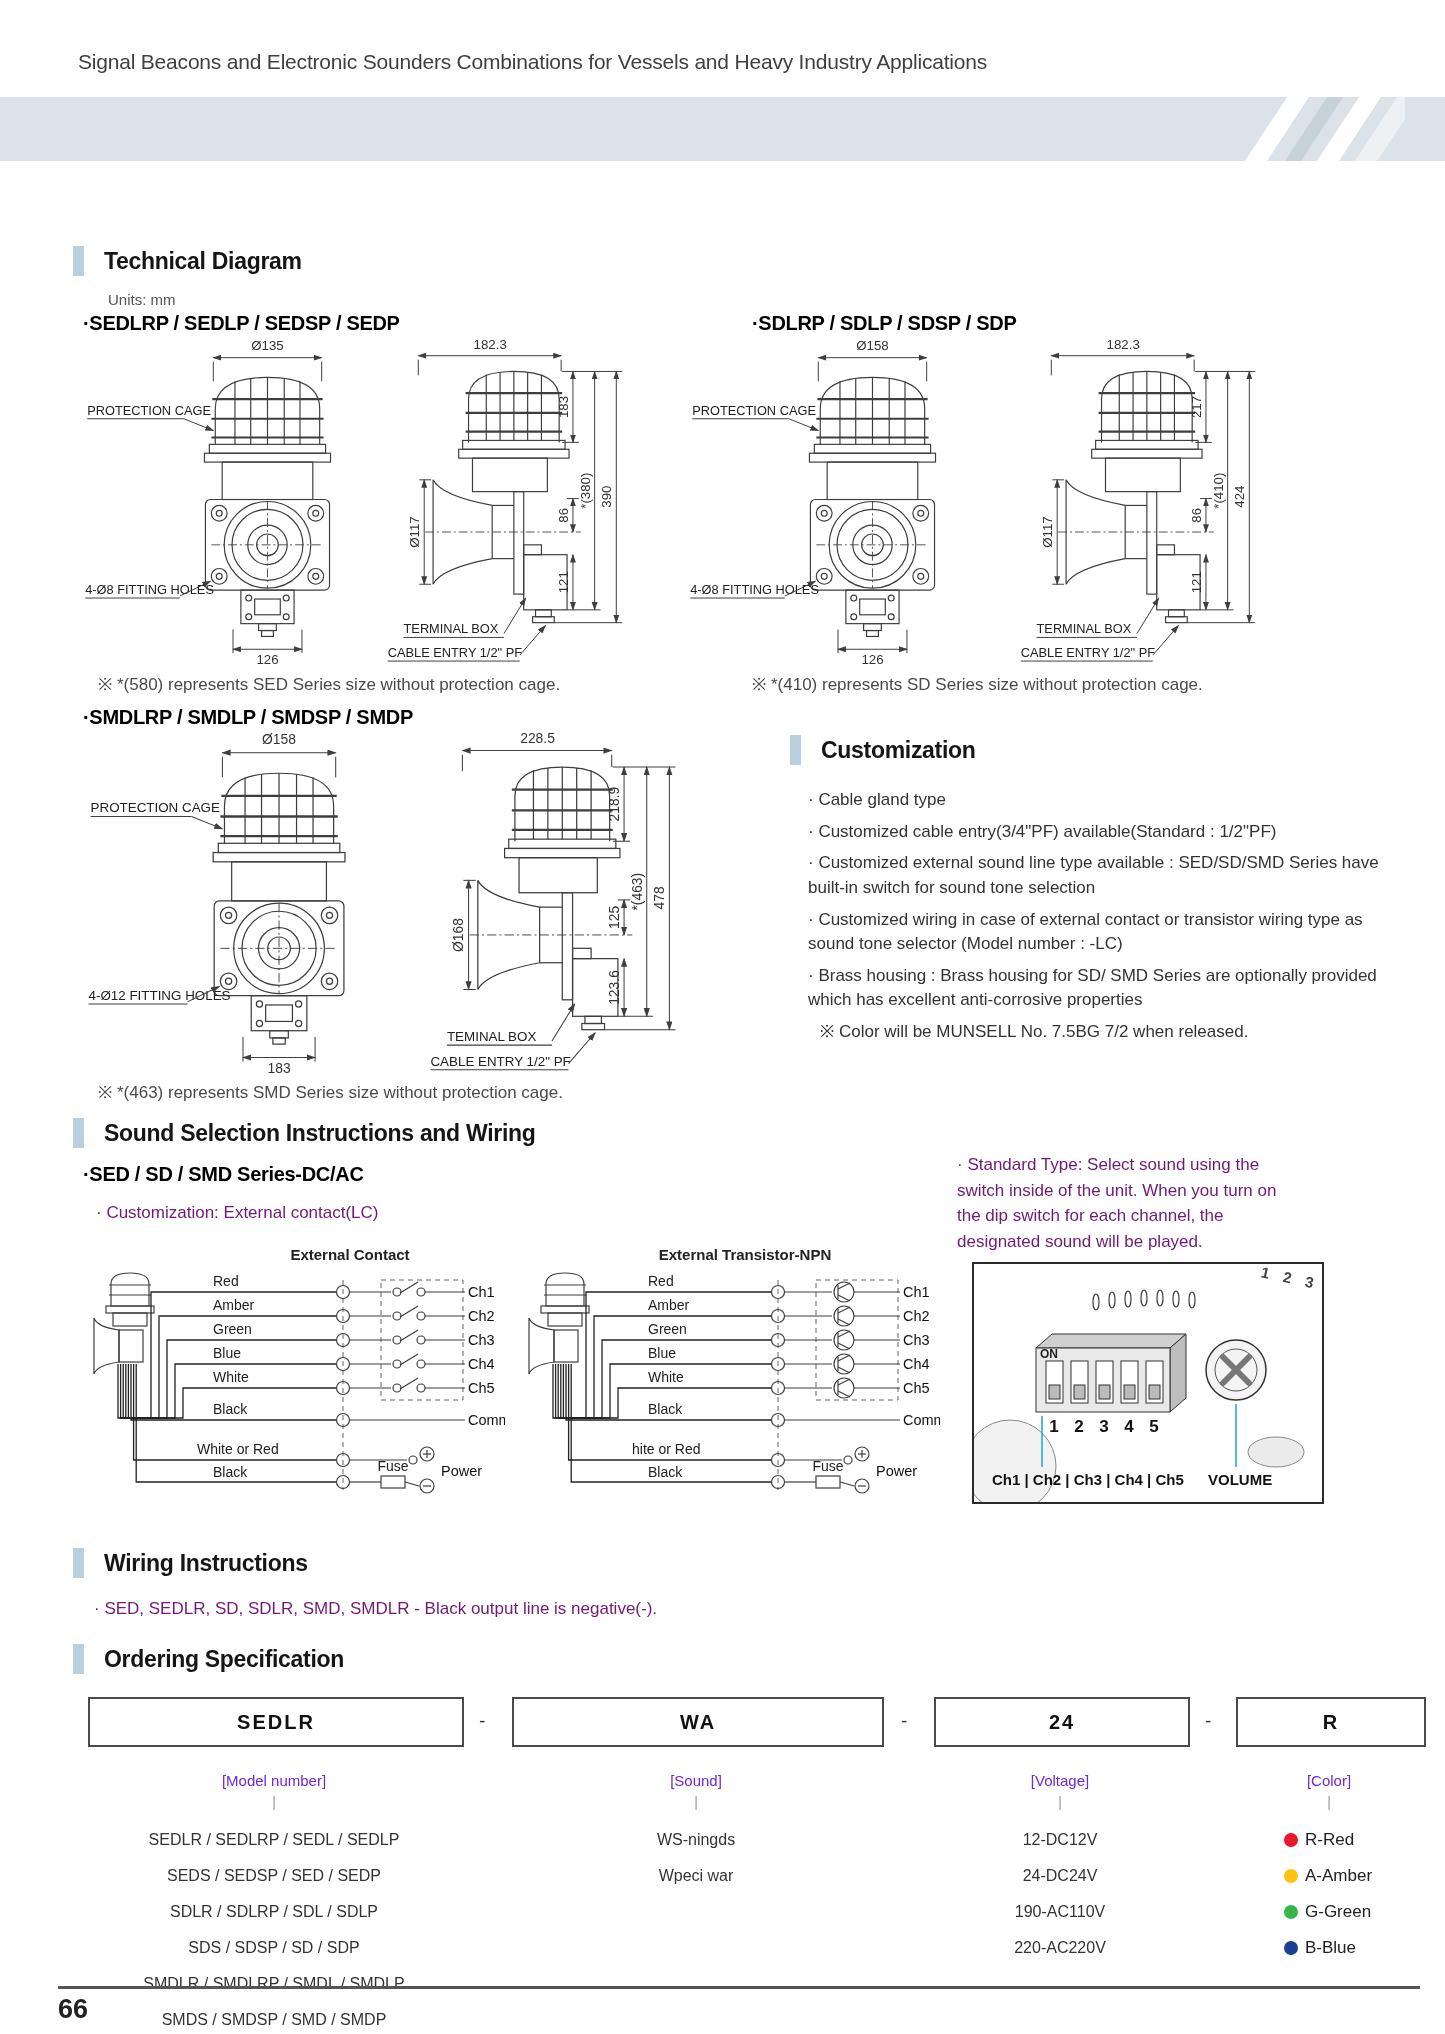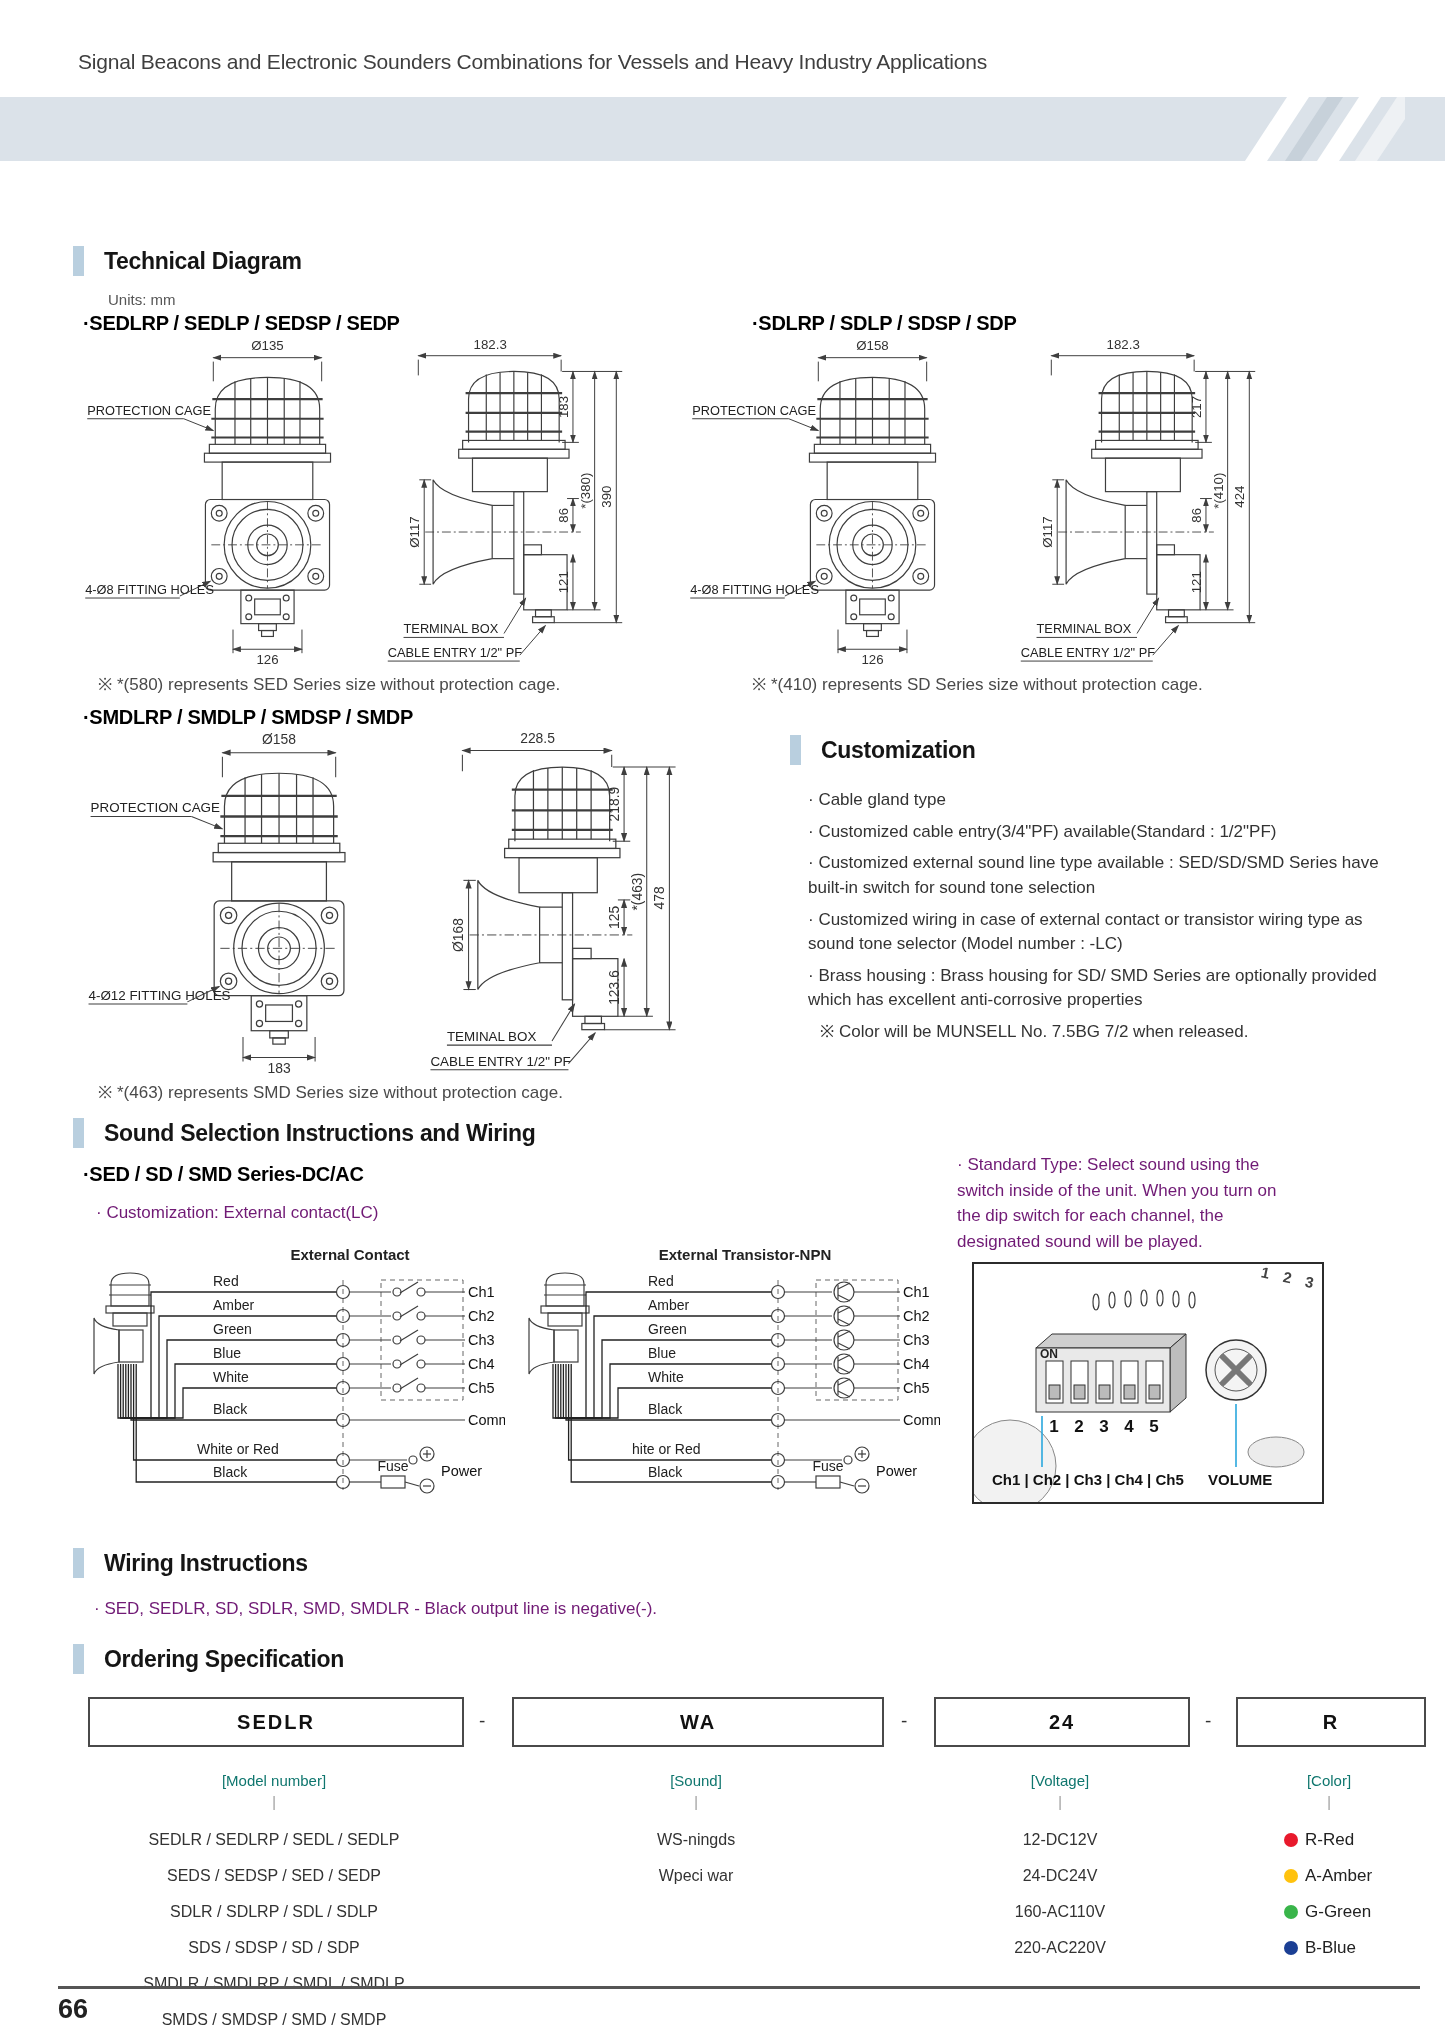--- a/index.html
+++ b/index.html
@@ -16,21 +16,21 @@
   .sub-title{font-size:20px;font-weight:bold;color:#000000;letter-spacing:-0.3px}
   .note{font-size:17px;color:#4a4a4a}
   .cust-items{width:590px;font-size:17px;color:#333;line-height:1.45}
   .cust-items div{margin-bottom:7px}
   .cust-items div:last-child{padding-left:12px}
   .body-text{font-size:17px;color:#701a75;line-height:1.5}
   .diagram-title{font-size:15px;color:#222;text-align:center;font-weight:bold}
   .code-box{border:2px solid #4a4a4a;height:46px;line-height:46px;text-align:center;
             font-size:20px;font-weight:bold;letter-spacing:2px;color:#111}
   .code-sep{font-size:19px;color:#333}
-  .cat{font-size:15px;color:#0f766e;text-align:center}
+  .cat{font-size:15px;color:#6d28d9;text-align:center}
   .tick{font-size:14px;color:#999;text-align:center}
   .spec-list{font-size:16px;color:#333;text-align:center;line-height:36px;white-space:nowrap}
   .color-row{height:36px;display:flex;align-items:center;font-size:17px;color:#222}
   .color-dot{display:inline-block;width:14px;height:14px;border-radius:50%;margin-right:7px}
   .bottom-rule{background:#555;height:3px}
   .page-num{font-size:27px;font-weight:bold;color:#222}
   .dip-box{border:2px solid #2b2b2b;background:#fff;overflow:hidden}
   svg text{font-family:"Liberation Sans",sans-serif}
   .ln{fill:none;stroke:#3e3e3e;stroke-width:1.2}
   .thk{fill:none;stroke:#3e3e3e;stroke-width:2.2}
@@ -669,21 +669,21 @@
     <div>SMDLR / SMDLRP / SMDL / SMDLP</div>
     <div>SMDS / SMDSP / SMD / SMDP</div>
   </div>
   <div class="abs spec-list" style="left:512px;top:1822px;width:368px">
     <div>WS-ningds</div>
     <div>Wpeci war</div>
   </div>
   <div class="abs spec-list" style="left:934px;top:1822px;width:252px">
     <div>12-DC12V</div>
     <div>24-DC24V</div>
-    <div>160-AC110V</div>
+    <div>190-AC110V</div>
     <div>220-AC220V</div>
   </div>
   <div class="abs" style="left:1284px;top:1822px">
     <div class="color-row">
         <span class="color-dot" style="background: rgb(232, 25, 44);"></span>
         <span>R-Red</span>
       </div>
     <div class="color-row">
         <span class="color-dot" style="background: rgb(255, 194, 14);"></span>
         <span>A-Amber</span>

